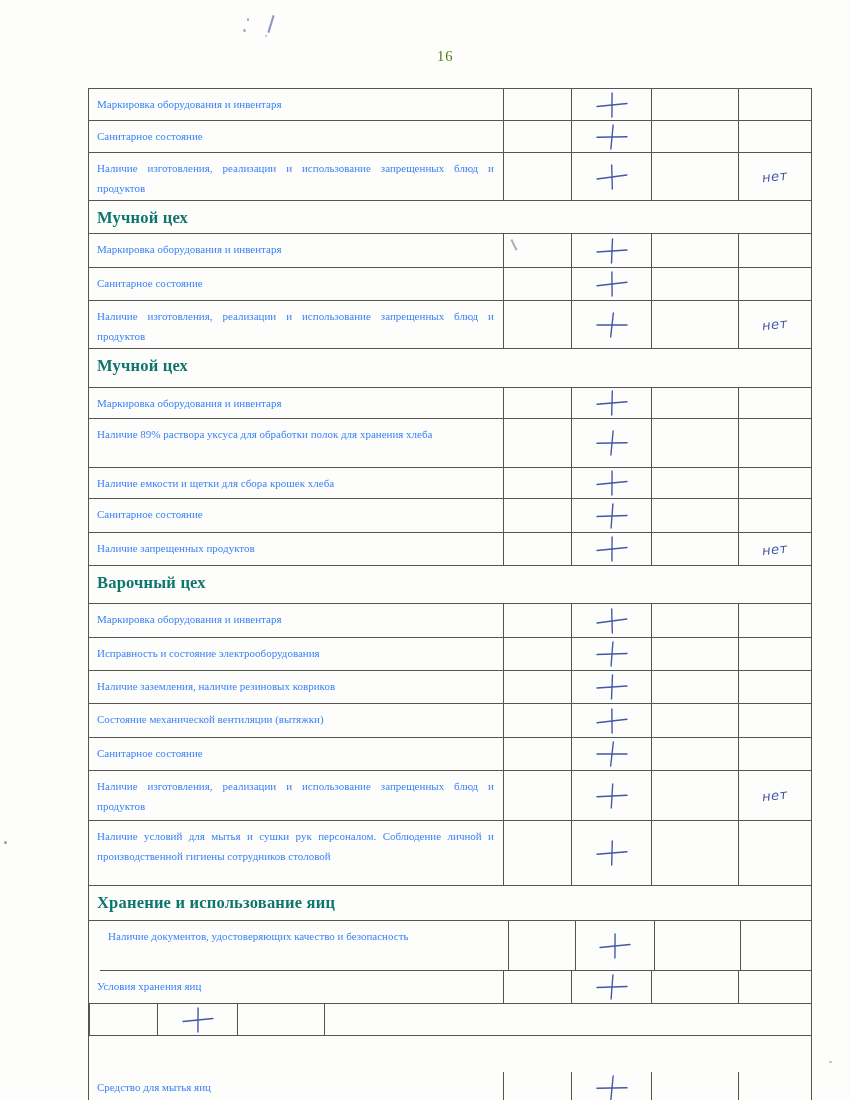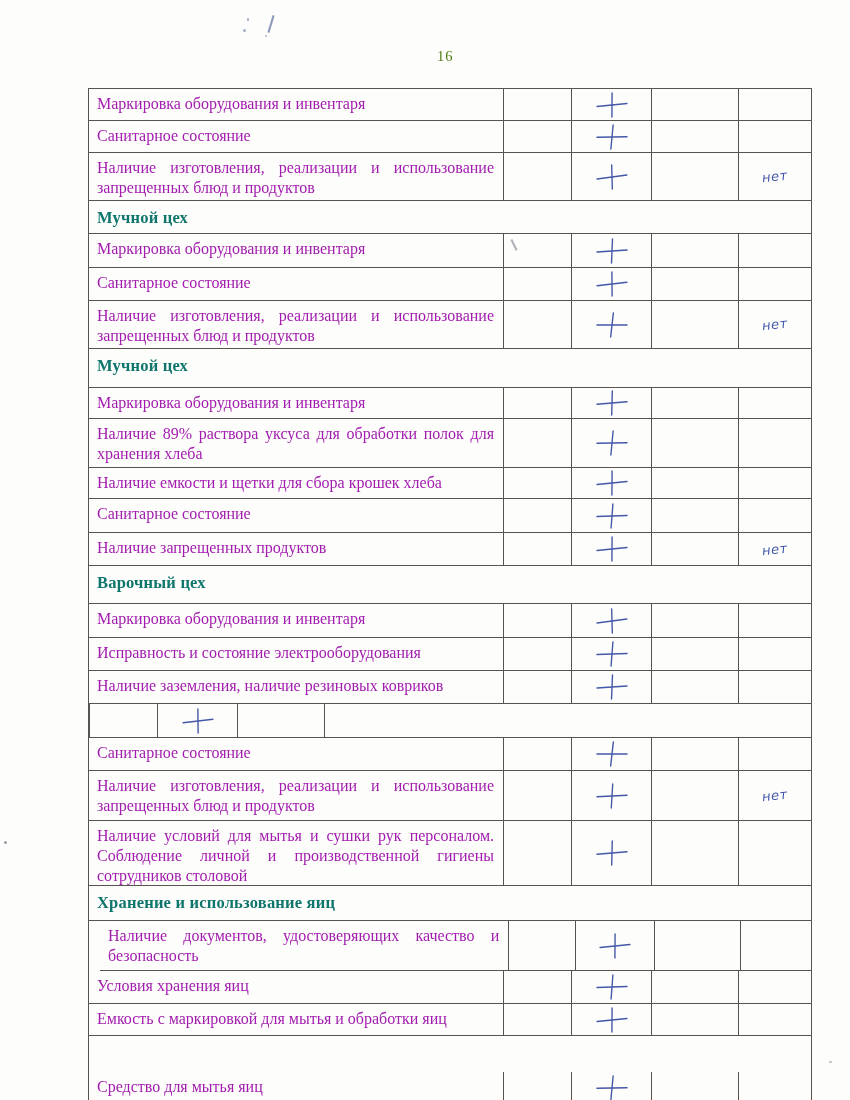--- a/index.html
+++ b/index.html
@@ -17,21 +17,21 @@
     position:absolute; left:88px; top:88px; width:724px;
     box-sizing:border-box;
     border:1.7px solid #57534f;
     border-bottom:none;
   }
   .row { display:flex; box-sizing:border-box; border-bottom:1.6px solid #57534f; background:#fdfdfb; }
   .row:last-child { border-bottom:1.6px solid #57534f; }
   .cell { box-sizing:border-box; }
   .c1 {
     width:414px; padding:5px 9px 3px 8px;
-    color:#a21caf; font-size:16px; line-height:20px;
+    color:#3b82f6; font-size:11px; line-height:20px;
     text-align:justify; overflow:hidden;
   }
   .c2 { width:68px; } .c3 { width:80px; } .c4 { width:87px; } .c5 { width:72px; }
   .c2,.c3,.c4,.c5 {
     border-left:1.5px solid #57534f;
     display:flex; align-items:center; justify-content:center;
     overflow:visible;
   }
   .section .cfull {
     width:100%; padding:7px 8px 4px 8px;
@@ -240,20 +240,21 @@
         <div class="cell c3">
           <svg class="cross" width="36" height="30" viewBox="0 0 36 30" style="transform:rotate(0deg)">
             <line x1="3" y1="16" x2="33" y2="14"></line>
             <line x1="18.5" y1="3" x2="17.5" y2="27"></line>
           </svg>
         </div>
         <div class="cell c4"></div>
         <div class="cell c5"></div>
       </div>
       <div class="row item" style="height: 34px;">
+        <div class="cell c1">Состояние механической вентиляции (вытяжки)</div>
         <div class="cell c2"></div>
         <div class="cell c3">
           <svg class="cross" width="36" height="30" viewBox="0 0 36 30" style="transform:rotate(-3deg)">
             <line x1="3" y1="16" x2="33" y2="14"></line>
             <line x1="18.5" y1="3" x2="17.5" y2="27"></line>
           </svg>
         </div>
         <div class="cell c4"></div>
         <div class="cell c5"></div>
       </div>
@@ -316,21 +317,20 @@
         <div class="cell c3">
           <svg class="cross" width="36" height="30" viewBox="0 0 36 30" style="transform:rotate(2deg)">
             <line x1="3" y1="16" x2="33" y2="14"></line>
             <line x1="18.5" y1="3" x2="17.5" y2="27"></line>
           </svg>
         </div>
         <div class="cell c4"></div>
         <div class="cell c5"></div>
       </div>
       <div class="row item" style="height: 32px;">
-        <div class="cell c1">Емкость с маркировкой для мытья и обработки яиц</div>
         <div class="cell c2"></div>
         <div class="cell c3">
           <svg class="cross" width="36" height="30" viewBox="0 0 36 30" style="transform:rotate(-2deg)">
             <line x1="3" y1="16" x2="33" y2="14"></line>
             <line x1="18.5" y1="3" x2="17.5" y2="27"></line>
           </svg>
         </div>
         <div class="cell c4"></div>
         <div class="cell c5"></div>
       </div>

